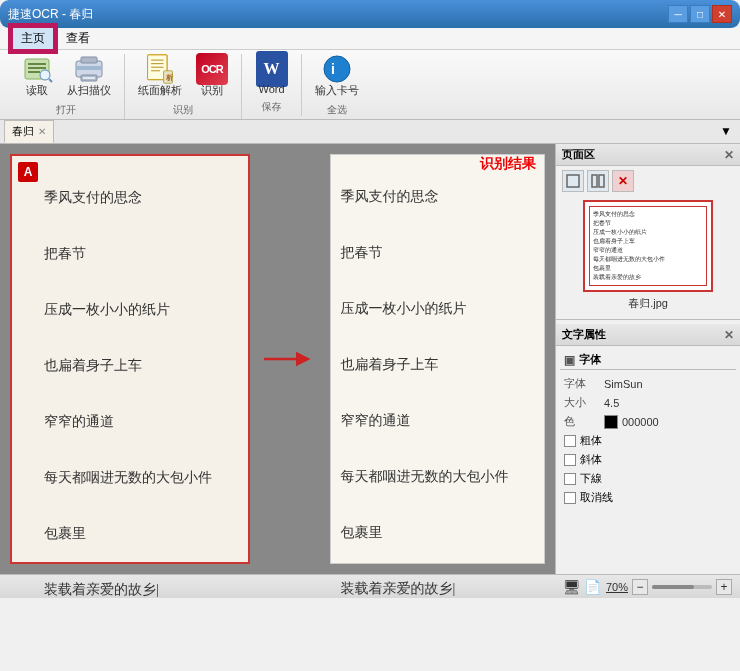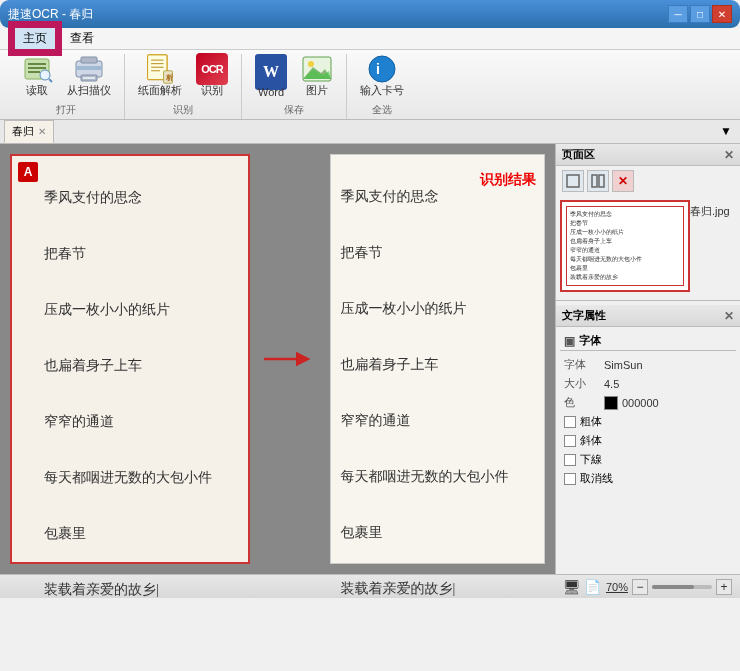--- a/index.html
+++ b/index.html
@@ -51,21 +51,21 @@
       display: flex;
       align-items: center;
       padding: 0 8px;
       border-bottom: 1px solid #ccc;
     }
     .menu-item {
       padding: 2px 8px;
       font-size: 12px;
       cursor: pointer;
     }
-    .menu-item.active { background: #d0e4f5; border: 7px solid #be185d; }
+    .menu-item.active { background: #d0e4f5; border: 5px solid #be185d; }
 
     
     .ribbon {
       background: linear-gradient(to bottom, #fafafa, #e8e8e8);
       border-bottom: 1px solid #bbb;
       padding: 4px 8px 0 8px;
       display: flex;
       align-items: flex-start;
       gap: 0;
     }
@@ -180,21 +180,21 @@
       font-family: 'SimSun', serif;
       font-size: 14px;
       color: #333;
       line-height: 2;
       padding-top: 16px;
     }
 
     
     .ocr-result-label {
       position: absolute;
-      top: 16px;
+      top: 0;
       right: 8px;
       color: #e00;
       font-size: 14px;
       font-weight: bold;
     }
 
     
     .right-panel {
       width: 185px;
       background: #f0f0f0;
@@ -438,31 +438,20 @@
   </div>
 
   <div class="ribbon-group">
     <div class="ribbon-buttons">
       <div class="ribbon-btn">
         <div class="icon-box">
           <div style="width:36px;height:36px;background:#2a52a3;border-radius:3px;display:flex;align-items:center;justify-content:center;color:white;font-size:16px;font-weight:bold;font-family:serif;">W</div>
         </div>
         <span class="btn-label">Word</span>
       </div>
-      <div class="ribbon-btn">
-        <div class="icon-box">
-          <svg width="32" height="32" viewBox="0 0 32 32">
-            <rect x="2" y="4" width="28" height="24" rx="2" fill="#e8f4e0" stroke="#60a050" stroke-width="1"></rect>
-            <circle cx="10" cy="11" r="3" fill="#f0d040"></circle>
-            <polygon points="2,26 12,14 20,20 24,16 30,26" fill="#60a050" opacity="0.7"></polygon>
-            <polygon points="2,26 12,16 22,22 28,18 30,26" fill="#40c040" opacity="0.6"></polygon>
-          </svg>
-        </div>
-        <span class="btn-label">图片</span>
-      </div>
     </div>
     <div class="ribbon-group-label">保存</div>
   </div>
 
   <div class="ribbon-group">
     <div class="ribbon-buttons">
       <div class="ribbon-btn">
         <div class="icon-box">
           <svg width="32" height="32" viewBox="0 0 32 32">
             <circle cx="16" cy="16" r="13" fill="#2080d0" stroke="#1060a0" stroke-width="1"></circle>
@@ -560,21 +549,21 @@
       </div>
       <div class="page-tool-btn">
         <svg width="14" height="14" viewBox="0 0 14 14">
             <rect x="1" y="1" width="5" height="12" fill="none" stroke="#666" stroke-width="1.5"></rect>
             <rect x="8" y="1" width="5" height="12" fill="none" stroke="#666" stroke-width="1.5"></rect>
           </svg>
       </div>
       <div class="page-tool-btn danger" style="color:#c00; font-weight:bold; font-size:12px;">✕</div>
     </div>
 
-    <div style="padding:4px; display:flex; flex-direction:row; align-items:flex-start;">
+    <div style="padding:4px; display:flex; flex-direction:column; align-items:center;">
       <div style="border:2px solid #c33; background:white; width:130px; padding:4px;">
         <div style="border:1px solid #c33; padding:3px;">
           <div style="font-size:6px; line-height:1.5; color:#333;">
             <div>季风支付的思念</div>
             <div>把春节</div>
             <div>压成一枚小小的纸片</div>
             <div>也扁着身子上车</div>
             <div>窄窄的通道</div>
             <div>每天都咽进无数的大包小件</div>
             <div>包裹里</div>

